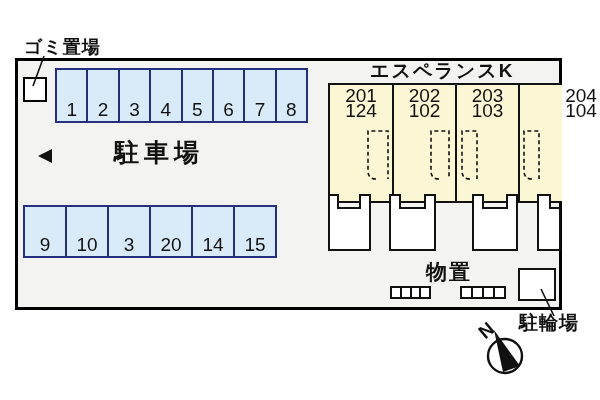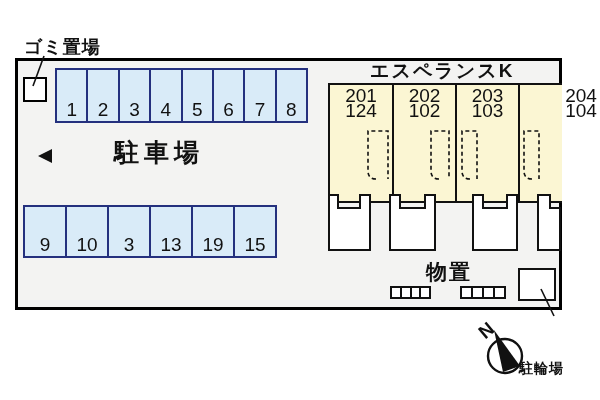--- a/index.html
+++ b/index.html
@@ -14,21 +14,21 @@
     left:15px;top:58px;width:547px;height:252px;
     background:var(--site-fill,#f3f3f2);
     border:3px solid #000;box-sizing:border-box;
   }
   
   .jp-label{font-weight:bold;white-space:nowrap;line-height:1;}
   #garbage-label{left:24px;top:38px;font-size:18px;letter-spacing:1px;}
   #parking-label{left:114px;top:140px;font-size:25px;letter-spacing:5px;}
   #building-title{left:370px;top:61px;width:168px;font-size:19px;letter-spacing:2px;}
   #storage-label{left:426px;top:261px;font-size:21px;letter-spacing:2px;}
-  #bicycle-label{left:519px;top:313px;font-size:14px;letter-spacing:1px;margin-top:48px;}
+  #bicycle-label{left:519px;top:313px;font-size:19px;letter-spacing:1px;}
   
   #garbage-square{
     left:23px;top:77px;width:24px;height:25px;background:#fff;
     border:2px solid #000;box-sizing:border-box;
   }
   
   .parking-row{
     display:flex;box-sizing:border-box;
     border:2px solid var(--stall-border,#24307e);
     background:var(--stall-fill,#d9ebf8);
@@ -104,24 +104,24 @@
       <div class="stall">
         <span>9</span>
       </div>
       <div class="stall">
         <span>10</span>
       </div>
       <div class="stall">
         <span>3</span>
       </div>
       <div class="stall">
-        <span>13</span>
+        <span>20</span>
       </div>
       <div class="stall">
-        <span>19</span>
+        <span>14</span>
       </div>
       <div class="stall">
         <span>15</span>
       </div>
     </div>
 
   <div id="parking-label" class="abs jp-label">駐車場</div>
 
   <div id="building-title" class="abs jp-label">エスペランスK</div>
   <div id="building" class="abs">

